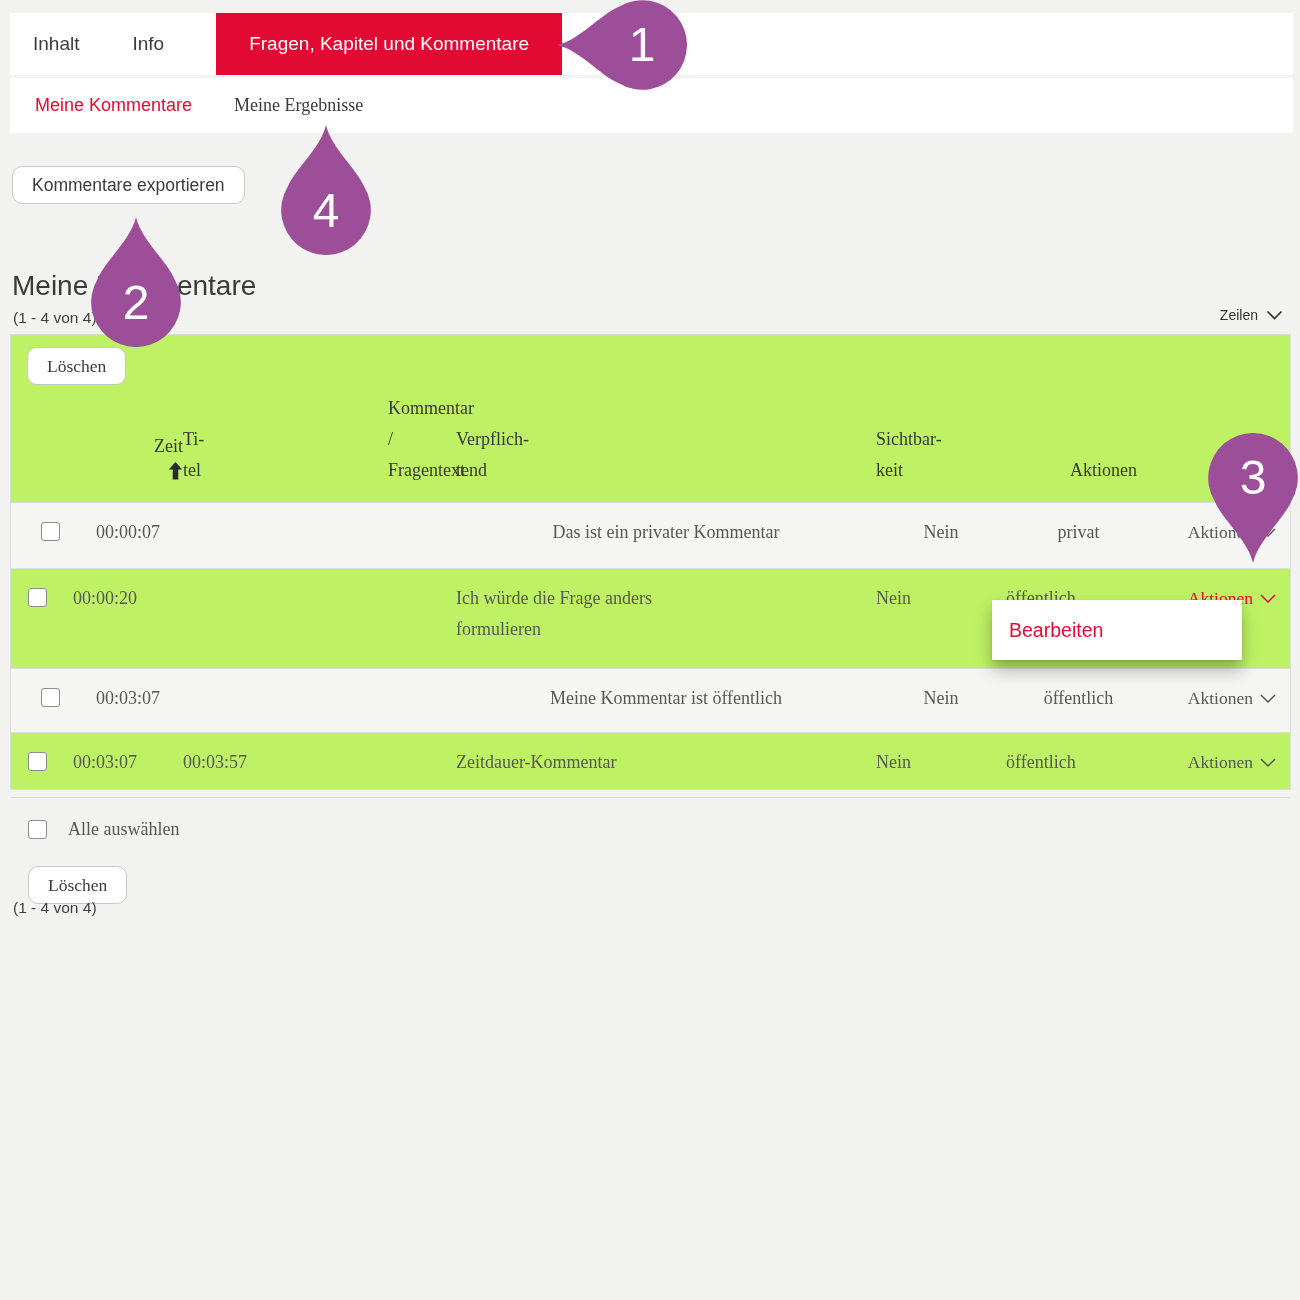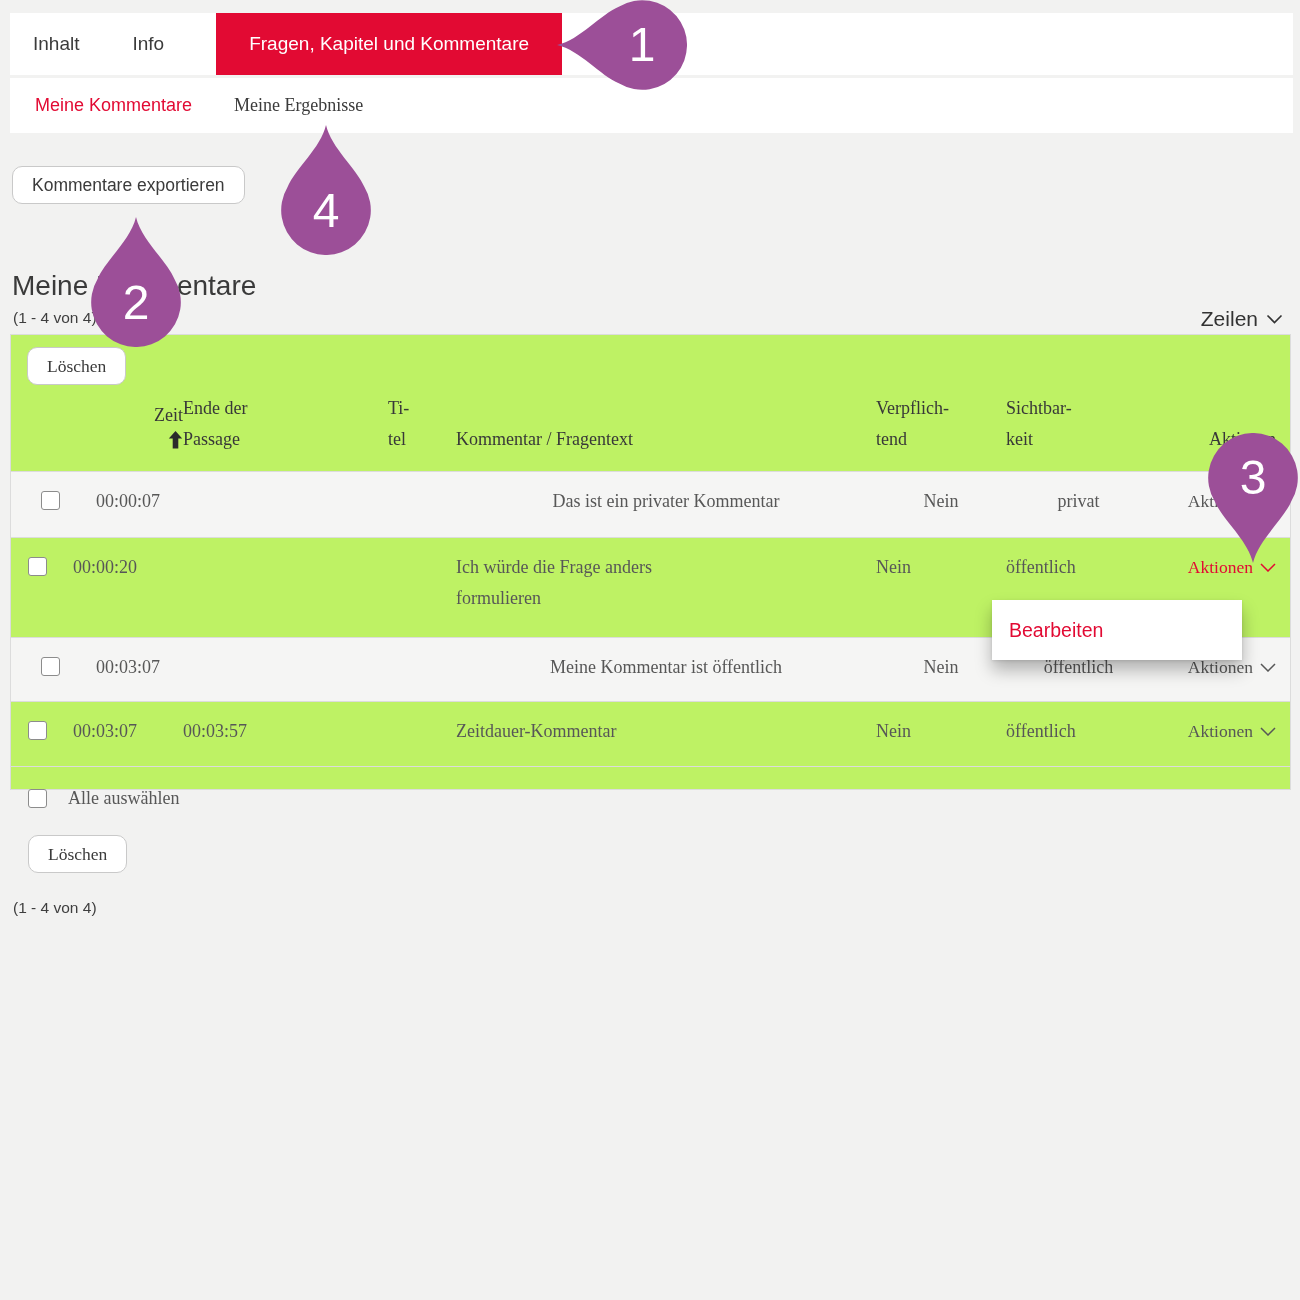--- a/index.html
+++ b/index.html
@@ -50,21 +50,21 @@
     display:inline-flex;align-items:center;height:38px;padding:0 19px;
     background:#fff;border:1px solid var(--btn-border);border-radius:10px;
     font-size:17.5px;color:var(--text-dark);cursor:pointer;
     font-family:inherit;
   }
   .export-btn{position:absolute;left:12px;top:166px;}
   
   .page-title{position:absolute;left:12px;top:270px;font-size:28px;font-weight:400;color:#3a3a3a;}
   .range-top{position:absolute;left:13px;top:309px;font-size:15.5px;color:#3f3f3f;}
   .rows-select{
-    position:absolute;right:17px;top:307px;font-size:21px;color:#333;
+    position:absolute;right:17px;top:307px;font-size:14px;color:#333;
     display:flex;align-items:center;cursor:pointer;
   }
   .rows-select svg{margin-left:8px;}
   
   .panel{
     position:absolute;left:10px;top:334px;width:1281px;height:456px;
     background:#bef264;border:1px solid var(--panel-border);font-family:Liberation Serif, serif;
   }
   .panel-toolbar{padding:12px 0 0 16px;}
   .tgrid{
@@ -155,22 +155,20 @@
   </div>
 
   <div class="tgrid thead">
     <div class="th"></div>
     <div class="th th-zeit">
       <span>Zeit</span>
       <svg width="15" height="18" viewBox="0 0 15 18">
           <path d="M7.5 0 L14.2 7.6 H10.3 V17.5 H4.7 V7.6 H0.8 Z" fill="#2b2b2b"></path>
         </svg>
     </div>
-    <div class="th">Ende der
-Passage</div>
     <div class="th">Ti-
 tel</div>
     <div class="th">Kommentar / Fragentext</div>
     <div class="th">Verpflich-
 tend</div>
     <div class="th">Sichtbar-
 keit</div>
     <div class="th th-akt">Aktionen</div>
   </div>
 

